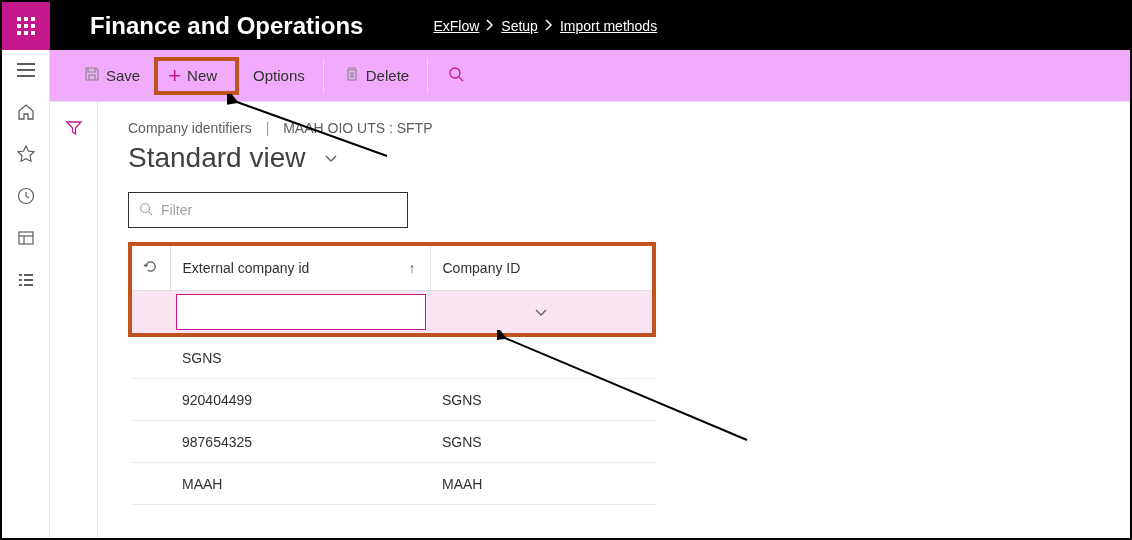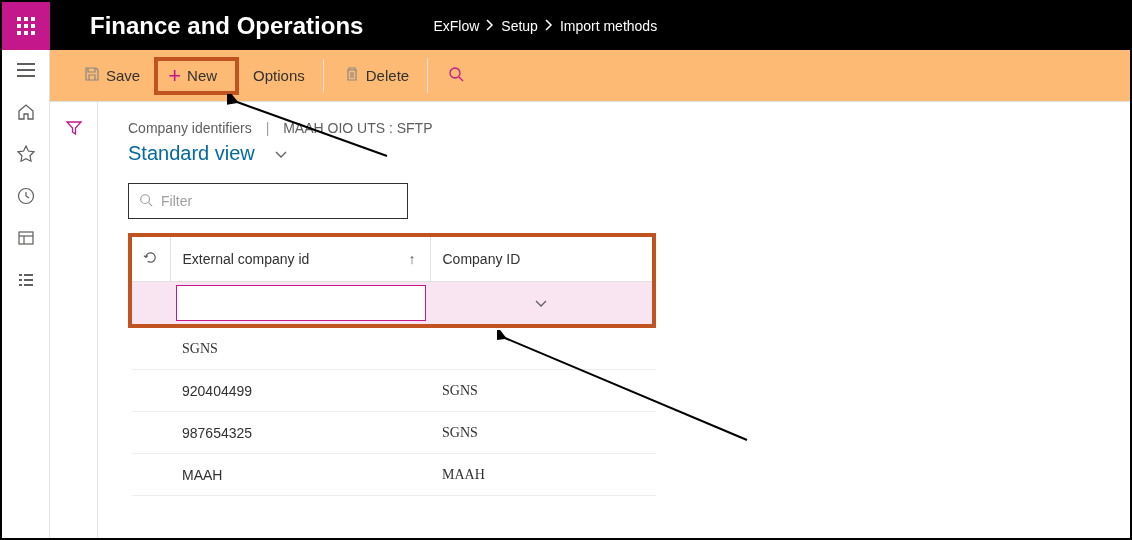--- a/index.html
+++ b/index.html
@@ -43,20 +43,21 @@
     font-weight: 700;
     padding: 0 40px;
   }
   .breadcrumbs {
     display: flex;
     align-items: center;
     gap: 7px;
     font-size: 14px;
     color: #fff;
     padding-left: 30px;
+    text-decoration: underline;
   }
   .bc-sep { color: #fff; font-size: 14px; }
   
   .left-rail {
     position: absolute;
     top: 48px;
     left: 0;
     bottom: 0;
     width: 48px;
     background: #fff;
@@ -86,21 +87,21 @@
     position: absolute;
     top: 48px;
     left: 48px;
     right: 0;
     height: 52px;
     border-bottom: 1px solid #e1e1e1;
     display: flex;
     align-items: center;
     padding-left: 20px;
     gap: 0;
-    background: #fdba74;
+    background: #f0abfc;
   }
   .action-btn {
     display: flex;
     align-items: center;
     gap: 6px;
     padding: 8px 14px;
     cursor: pointer;
     color: #323130;
     font-size: 15px;
   }
@@ -134,23 +135,23 @@
     background: #fff;
     padding: 18px 0 0 30px;
   }
   .page-subtitle {
     font-size: 14px;
     color: #605e5c;
     margin-bottom: 6px;
   }
   .page-subtitle .sep { margin: 0 10px; color: #a19f9d; }
   .view-title {
-    font-size: 20px;
+    font-size: 28px;
     font-weight: 400;
-    color: #0369a1;
+    color: #404040;
     display: flex;
     align-items: center;
     gap: 20px;
     margin-bottom: 18px;
   }
   .view-chevron { font-size: 14px; color: #605e5c; }
   .filter-box {
     width: 280px;
     height: 36px;
     border: 1px solid #323130;
@@ -234,21 +235,21 @@
     margin-left: 4px;
   }
   .data-row {
     display: flex;
     height: 42px;
     align-items: center;
     border-bottom: 1px solid #ededed;
   }
   .data-row .c0 { width: 38px; }
   .data-row .c1 { width: 260px; padding-left: 12px; }
-  .data-row .c2 { flex: 1; padding-left: 12px; font-family: Liberation Serif, serif; }
+  .data-row .c2 { flex: 1; padding-left: 12px; }
   
   
   .input-row-bg-ext {
     position: absolute;
     top: 321px;
     left: 658px;
     right: 2px;
     height: 43px;
     background: #f8e5f1;
     z-index: 0;

